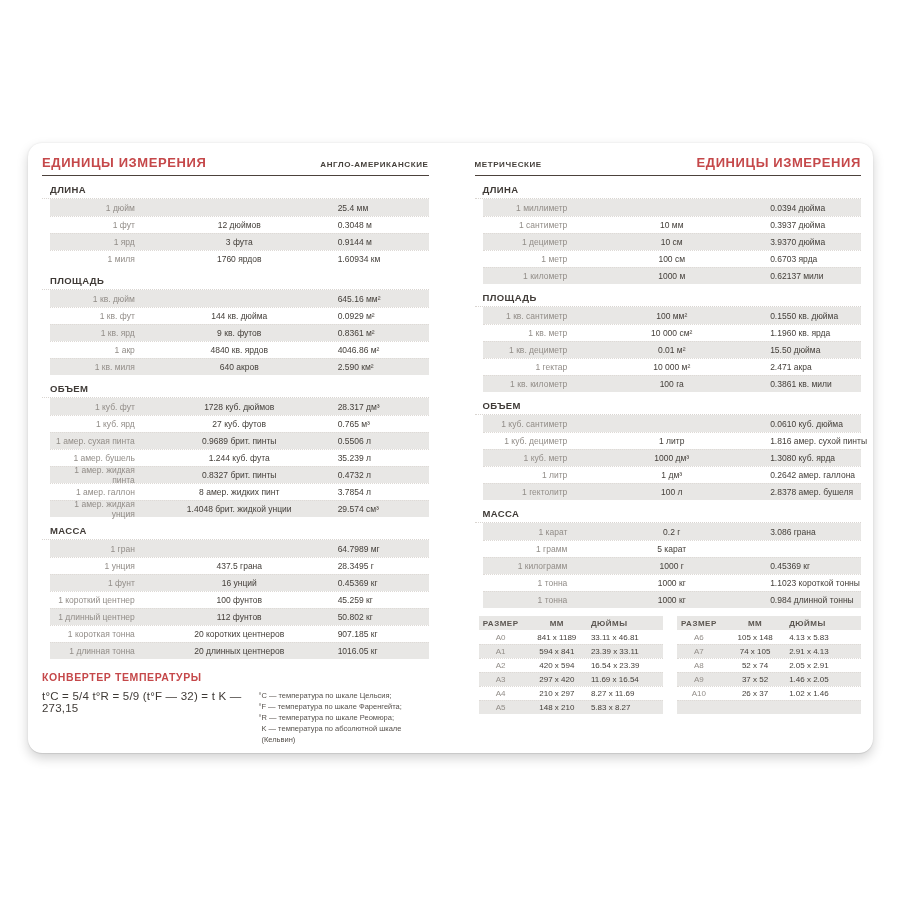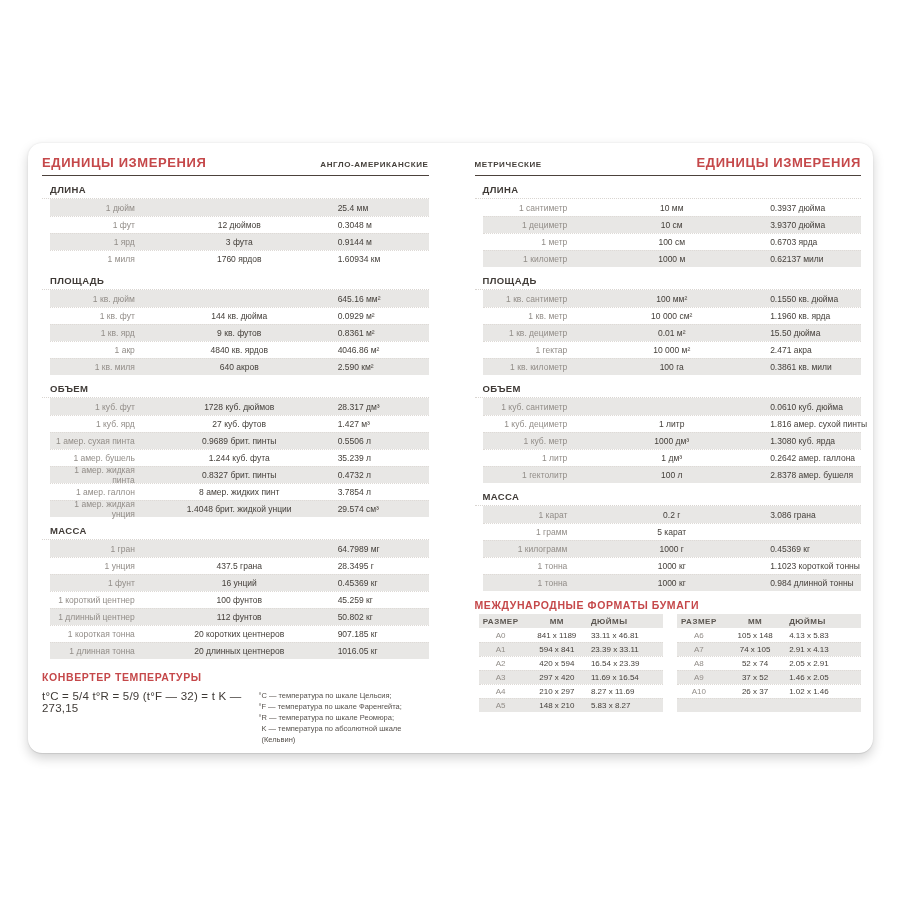--- a/index.html
+++ b/index.html
@@ -137,21 +137,21 @@
       <div class="section-heading">ОБЪЕМ</div>
       <div class="unit-table">
           <div class="trow shaded">
             <span class="c1">1 куб. фут</span>
             <span class="c2">1728 куб. дюймов</span>
             <span class="c3">28.317 дм³</span>
           </div>
           <div class="trow">
             <span class="c1">1 куб. ярд</span>
             <span class="c2">27 куб. футов</span>
-            <span class="c3">1.427 м³</span>
+            <span class="c3">0.765 м³</span>
           </div>
           <div class="trow shaded">
             <span class="c1">1 амер. сухая пинта</span>
             <span class="c2">0.9689 брит. пинты</span>
             <span class="c3">0.5506 л</span>
           </div>
           <div class="trow">
             <span class="c1">1 амер. бушель</span>
             <span class="c2">1.244 куб. фута</span>
             <span class="c3">35.239 л</span>
@@ -231,20 +231,25 @@
 
   <div class="page page-right">
     <div class="page-header">
       <span class="subtitle">МЕТРИЧЕСКИЕ</span>
       <span class="title">ЕДИНИЦЫ ИЗМЕРЕНИЯ</span>
     </div>
 
     <div class="section">
       <div class="section-heading">ДЛИНА</div>
       <div class="unit-table">
+          <div class="trow shaded">
+            <span class="c1">1 миллиметр</span>
+            <span class="c2"></span>
+            <span class="c3">0.0394 дюйма</span>
+          </div>
           <div class="trow">
             <span class="c1">1 сантиметр</span>
             <span class="c2">10 мм</span>
             <span class="c3">0.3937 дюйма</span>
           </div>
           <div class="trow shaded">
             <span class="c1">1 дециметр</span>
             <span class="c2">10 см</span>
             <span class="c3">3.9370 дюйма</span>
           </div>
@@ -348,21 +353,20 @@
           </div>
           <div class="trow shaded">
             <span class="c1">1 тонна</span>
             <span class="c2">1000 кг</span>
             <span class="c3">0.984 длинной тонны</span>
           </div>
         </div>
     </div>
 
     <div class="paper-block">
-      <div class="paper-heading">МЕЖДУНАРОДНЫЕ ФОРМАТЫ БУМАГИ</div>
       <div class="paper-tables">
         <div class="paper-table">
           <div class="trow shaded head-row">
             <span class="c1">РАЗМЕР</span>
             <span class="c2">ММ</span>
             <span class="c3">ДЮЙМЫ</span>
           </div>
           <div class="rows">
               <div class="trow">
                 <span class="c1">A0</span>

